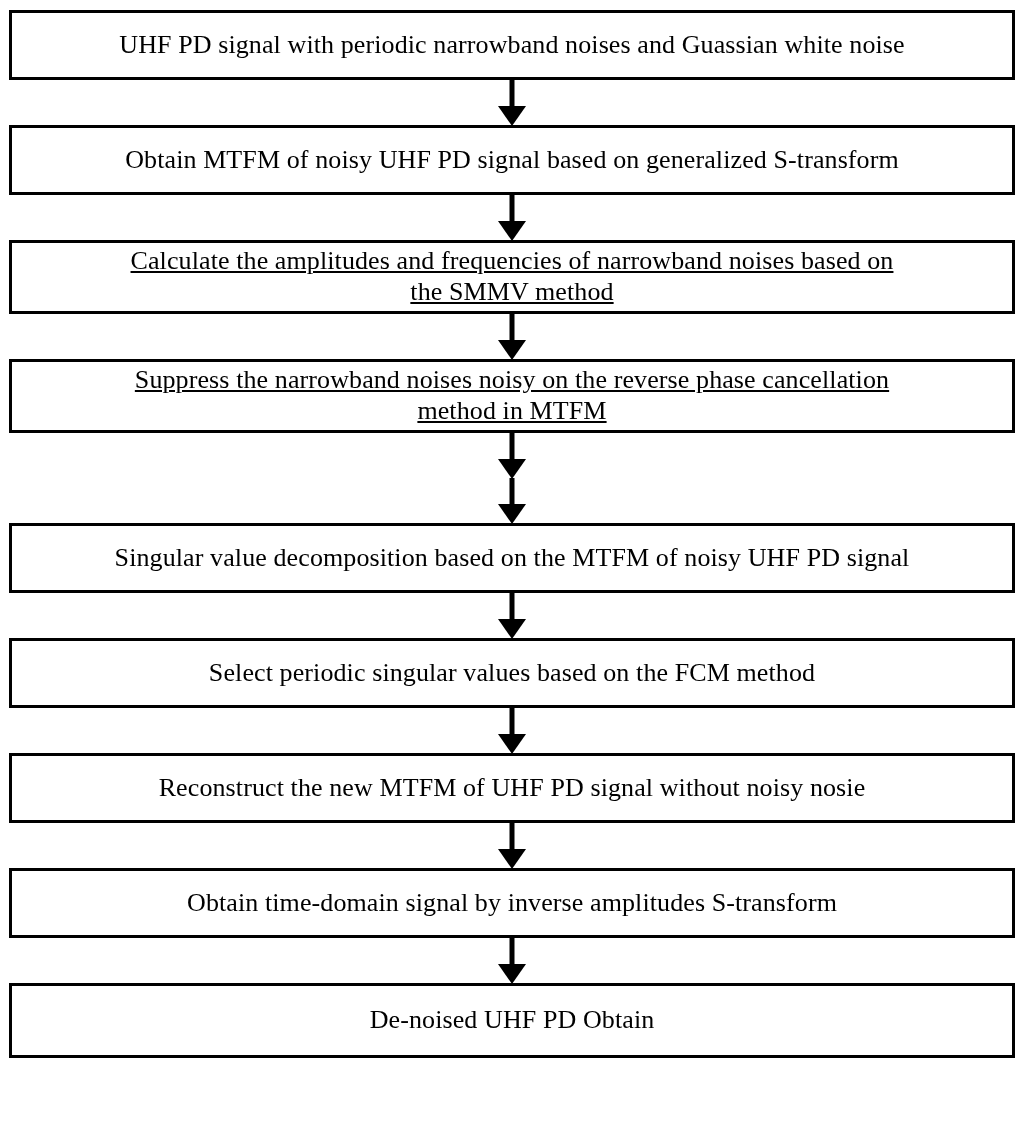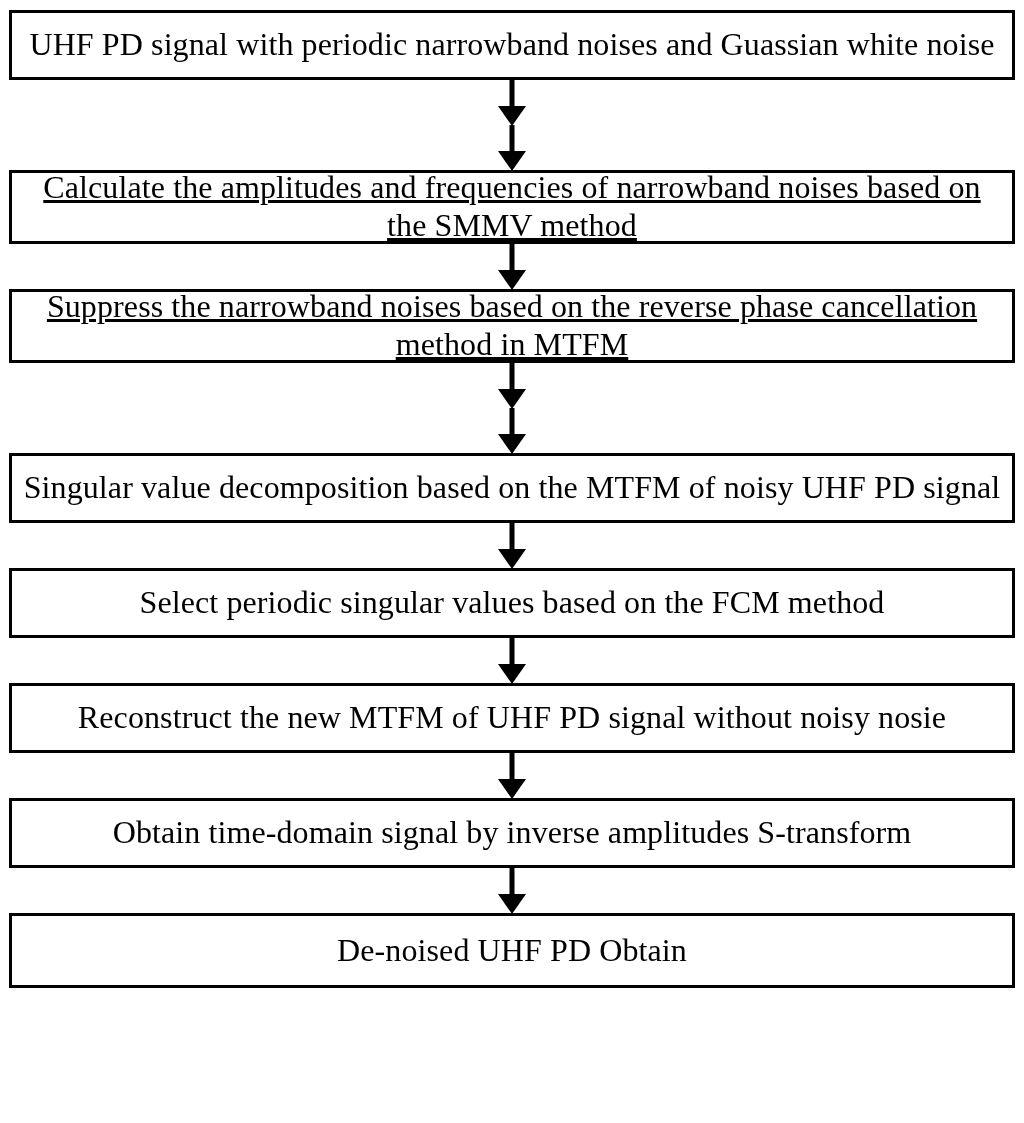--- a/index.html
+++ b/index.html
@@ -34,21 +34,21 @@
     background: #ffffff;
     display: flex;
     align-items: center;
     justify-content: center;
     text-align: center;
     flex: 0 0 auto;
   }
 
   .node-label {
     display: block;
-    font-size: 32px;
+    font-size: 26px;
     line-height: 1.18;
     letter-spacing: 0.1px;
     padding: 0 10px;
     white-space: pre-line;
     font-family: "Liberation Serif", "DejaVu Serif", serif;
   }
 
   
   .node.h1 { height: 70px; }
   
@@ -89,38 +89,41 @@
 
   <div class="node h1">
     <span class="node-label">UHF PD signal with periodic narrowband noises and Guassian white noise</span>
   </div>
 
   <div class="connector">
     <span class="stem"></span>
     <span class="head"></span>
   </div>
 
+  <div class="node h1">
+    <span class="node-label">Obtain MTFM of noisy UHF PD signal based on generalized S-transform</span>
+  </div>
 
   <div class="connector">
     <span class="stem"></span>
     <span class="head"></span>
   </div>
 
   <div class="node h2">
     <span class="node-label">Calculate the amplitudes and frequencies of  narrowband noises based on
 the SMMV method</span>
   </div>
 
   <div class="connector">
     <span class="stem"></span>
     <span class="head"></span>
   </div>
 
   <div class="node h2">
-    <span class="node-label">Suppress the narrowband noises based on the reverse phase cancellation
+    <span class="node-label">Suppress the narrowband noises noisy on the reverse phase cancellation
 method in MTFM</span>
   </div>
 
   <div class="connector">
     <span class="stem"></span>
     <span class="head"></span>
   </div>
 
 
   <div class="connector">

